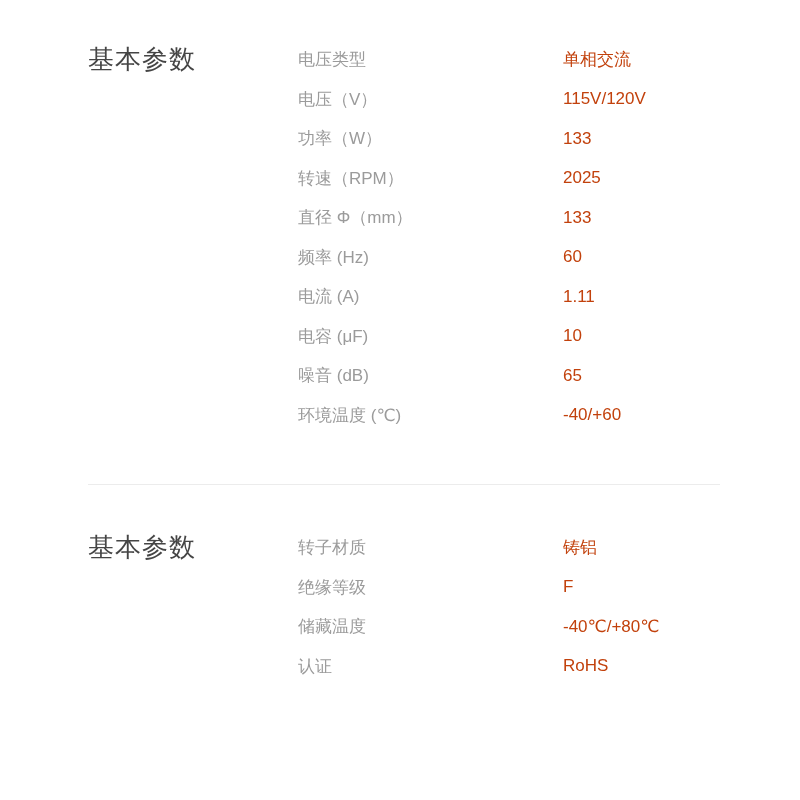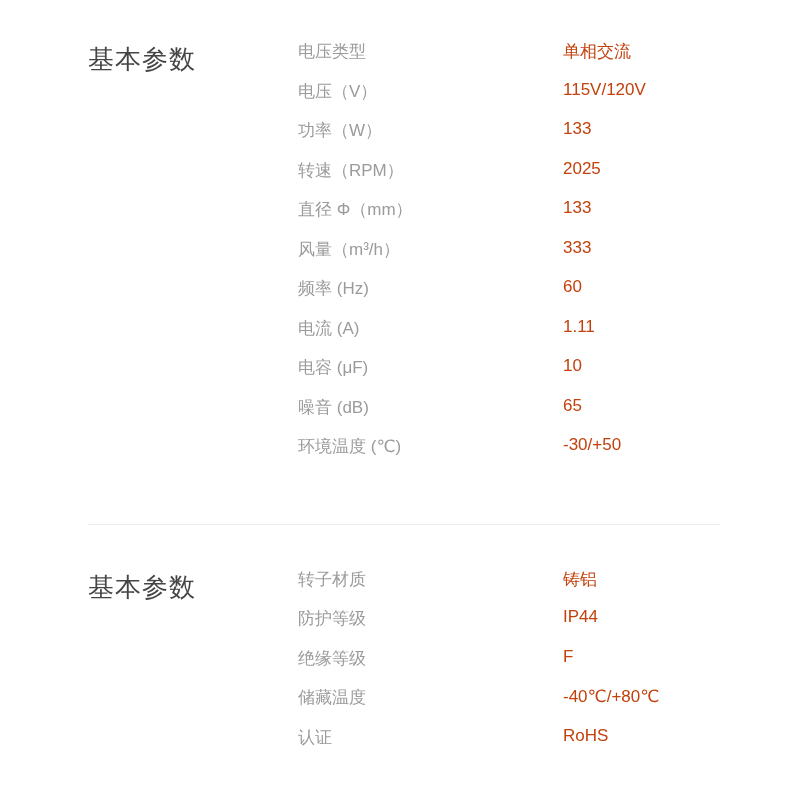--- a/index.html
+++ b/index.html
@@ -29,20 +29,21 @@
     line-height: 39.5px;
     color: #454545;
     letter-spacing: 1px;
     white-space: nowrap;
   }
   .rows {
     flex: 1 1 auto;
   }
   .spec-row {
     display: flex;
+    align-items: center;
     height: 39.5px;
   }
   .row-label {
     width: 265px;
     flex: 0 0 265px;
     font-size: 17px;
     color: #9b9b9b;
     white-space: nowrap;
   }
   .row-value {
@@ -80,58 +81,50 @@
       </div>
       <div class="spec-row">
         <div class="row-label">转速（RPM）</div>
         <div class="row-value">2025</div>
       </div>
       <div class="spec-row">
         <div class="row-label">直径 Φ（mm）</div>
         <div class="row-value">133</div>
       </div>
       <div class="spec-row">
-        <div class="row-label">风量（m³/h）</div>
-        <div class="row-value">333</div>
-      </div>
-      <div class="spec-row">
         <div class="row-label">频率 (Hz)</div>
         <div class="row-value">60</div>
       </div>
       <div class="spec-row">
         <div class="row-label">电流 (A)</div>
         <div class="row-value">1.11</div>
       </div>
       <div class="spec-row">
         <div class="row-label">电容 (μF)</div>
         <div class="row-value">10</div>
       </div>
       <div class="spec-row">
         <div class="row-label">噪音 (dB)</div>
         <div class="row-value">65</div>
       </div>
       <div class="spec-row">
         <div class="row-label">环境温度 (℃)</div>
-        <div class="row-value">-30/+50</div>
+        <div class="row-value">-40/+60</div>
       </div>
     </div>
   </div>
 
   <hr class="section-divider">
 
   <div class="spec-section">
     <div class="section-title">基本参数</div>
     <div class="rows">
       <div class="spec-row">
         <div class="row-label">转子材质</div>
         <div class="row-value">铸铝</div>
-      </div>
-      <div class="spec-row">
-        <div class="row-label">防护等级</div>
-        <div class="row-value">IP44</div>
       </div>
       <div class="spec-row">
         <div class="row-label">绝缘等级</div>
         <div class="row-value">F</div>
       </div>
       <div class="spec-row">
         <div class="row-label">储藏温度</div>
         <div class="row-value">-40℃/+80℃</div>
       </div>
       <div class="spec-row">

